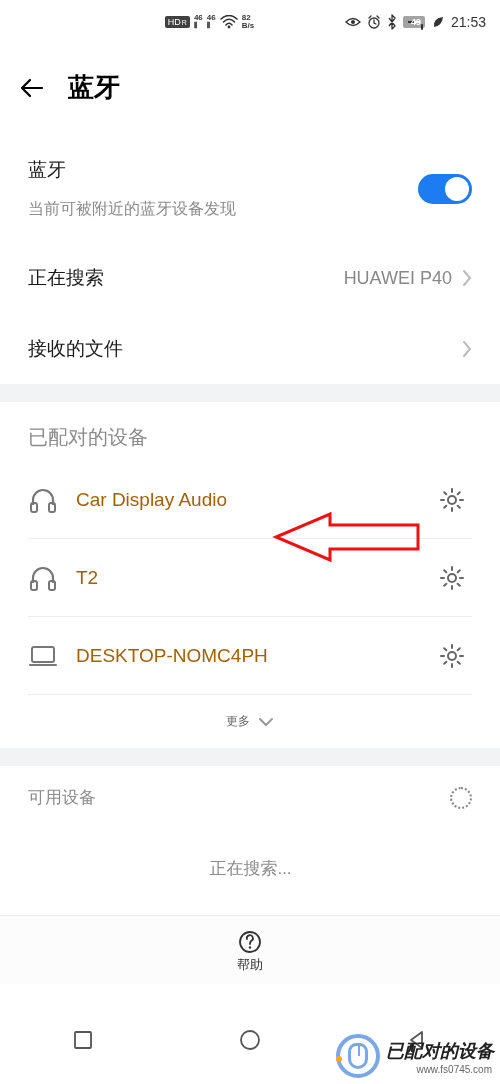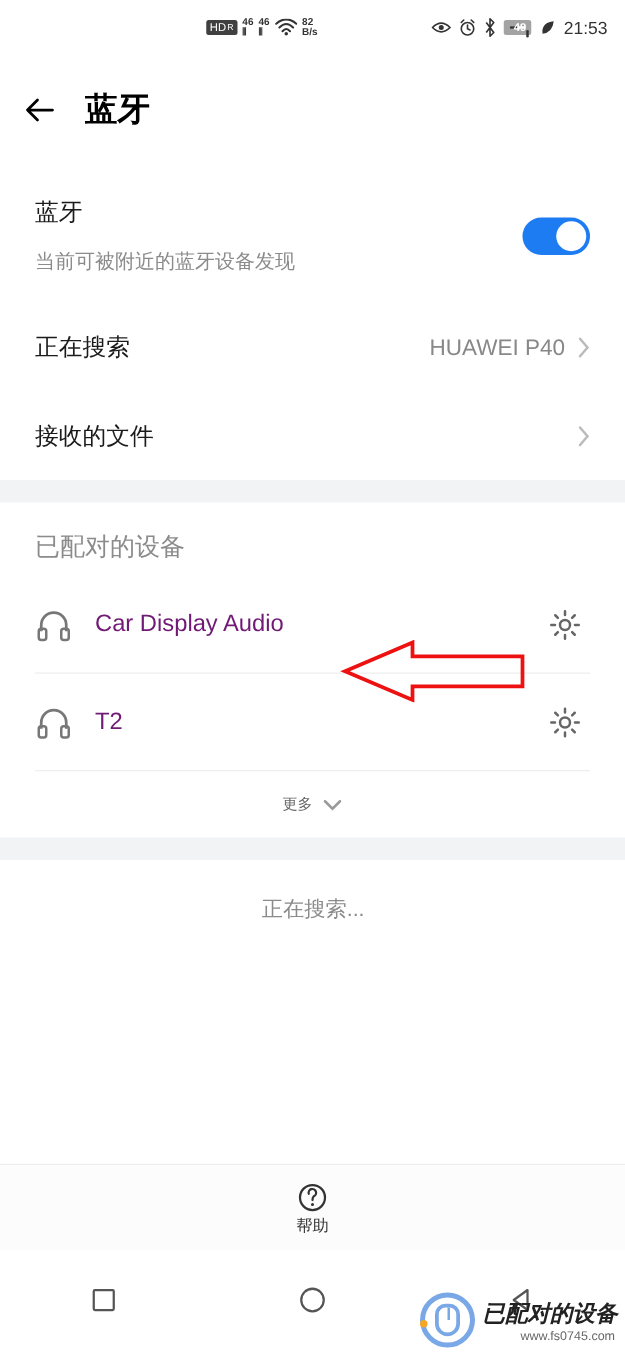--- a/index.html
+++ b/index.html
@@ -40,33 +40,33 @@
   .toggle .knob { position:absolute; right:3px; top:3px; width:24px; height:24px; background:#fff; border-radius:50%; }
 
   .gap-block { height:18px; background:#f2f3f5; }
 
   .section-label { padding:22px 28px 10px 28px; font-size:20px; color:#8b8b8b; }
 
   .device-list { padding:0 28px 0 28px; }
   .device-row { display:flex; align-items:center; height:78px; border-bottom:1px solid #eee; position:relative; }
   .device-row:last-of-type { border-bottom:none; }
   .device-icon { width:40px; display:flex; align-items:center; }
-  .device-name { flex:1; font-size:19px; color:#701a75; padding-left:8px;}
+  .device-name { flex:1; font-size:19px; color:#a16207; padding-left:8px;}
   .gear-btn { display:flex; align-items:center; justify-content:center; width:40px; height:40px; }
 
   .more-row { display:flex; justify-content:center; align-items:center; gap:8px; padding:18px 0; color:#666; font-size:12px; border-bottom:0; }
 
   .available { padding:20px 28px; display:flex; justify-content:space-between; align-items:center; }
   .available .label { font-size:17px; color:#8b8b8b; }
   .spinner { width:22px; height:22px; border:2px dotted #888; border-radius:50%; }
 
   .searching { text-align:center; color:#8b8b8b; font-size:17px; padding:28px 0 60px 1px; }
 
   
-  .help-bar { position:absolute; bottom:84px; left:0; right:0; background:#fcfcfc; border-top:1px solid #eee; padding:14px 0 10px 0; display:flex; flex-direction:column; align-items:center; gap:2px; }
+  .help-bar { position:absolute; bottom:100px; left:0; right:0; background:#fcfcfc; border-top:1px solid #eee; padding:14px 0 10px 0; display:flex; flex-direction:column; align-items:center; gap:2px; }
   .help-bar .txt { font-size:13px; color:#333; font-weight:500; }
 
   
   .nav-bar { position:absolute; bottom:0; left:0; right:0; height:76px; background:#fff; display:flex; align-items:center; justify-content:space-around; padding-bottom:12px;}
   .nav-glyph { width:22px; height:22px; }
 
   
   .annot-arrow { position:absolute; left:270px; top:512px; }
 
   
@@ -218,33 +218,52 @@
       </span>
       <span class="device-name">T2</span>
       <span class="gear-btn">
         <svg width="26" height="26" viewBox="0 0 26 26">
             <circle cx="13" cy="13" r="4" stroke="#666" stroke-width="2" fill="none"></circle>
             <path d="M13 2 L13 5 M13 21 L13 24 M2 13 L5 13 M21 13 L24 13 M5.2 5.2 L7.3 7.3 M18.7 18.7 L20.8 20.8 M20.8 5.2 L18.7 7.3 M7.3 18.7 L5.2 20.8" stroke="#666" stroke-width="2" stroke-linecap="round"></path>
           </svg>
       </span>
     </div>
 
+    <div class="device-row">
+      <span class="device-icon">
+        <svg width="30" height="30" viewBox="0 0 30 30">
+            <rect x="4" y="6" width="22" height="15" rx="2" stroke="#777" stroke-width="2" fill="none"></rect>
+            <path d="M2 24 L28 24" stroke="#777" stroke-width="2" stroke-linecap="round"></path>
+          </svg>
+      </span>
+      <span class="device-name">DESKTOP-NOMC4PH</span>
+      <span class="gear-btn">
+        <svg width="26" height="26" viewBox="0 0 26 26">
+            <circle cx="13" cy="13" r="4" stroke="#666" stroke-width="2" fill="none"></circle>
+            <path d="M13 2 L13 5 M13 21 L13 24 M2 13 L5 13 M21 13 L24 13 M5.2 5.2 L7.3 7.3 M18.7 18.7 L20.8 20.8 M20.8 5.2 L18.7 7.3 M7.3 18.7 L5.2 20.8" stroke="#666" stroke-width="2" stroke-linecap="round"></path>
+          </svg>
+      </span>
+    </div>
 
     <div class="more-row">
       <span>更多</span>
       <span>
         <svg width="16" height="10" viewBox="0 0 16 10">
             <path d="M2 2 L8 8 L14 2" stroke="#999" stroke-width="2" fill="none" stroke-linecap="round"></path>
           </svg>
       </span>
     </div>
   </div>
 
   <div class="gap-block"></div>
 
+  <div class="available">
+    <span class="label">可用设备</span>
+    <span class="spinner"></span>
+  </div>
 
   <div class="searching">正在搜索...</div>
 
 </div>
 
 <div class="annot-arrow">
   <svg width="150" height="50" viewBox="0 0 150 50">
     <path d="M148 13 L60 13 L60 2 L6 25 L60 48 L60 37 L148 37 Z" fill="none" stroke="#e11" stroke-width="3" stroke-linejoin="miter"></path>
   </svg>
 </div>

